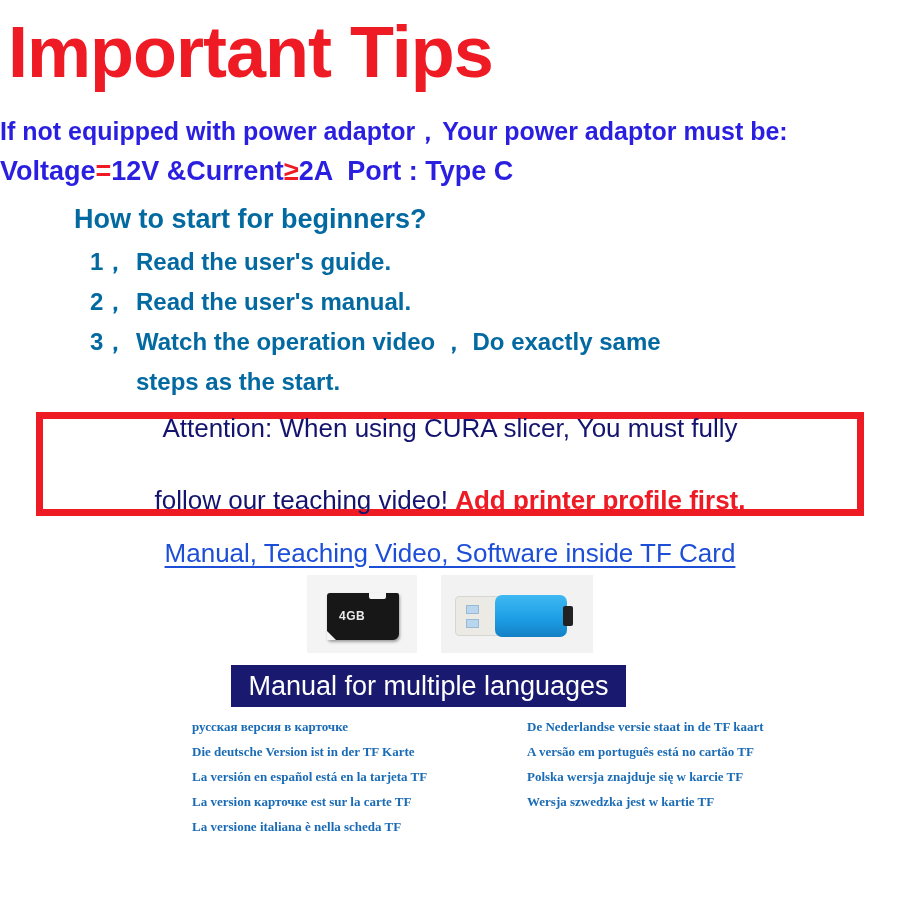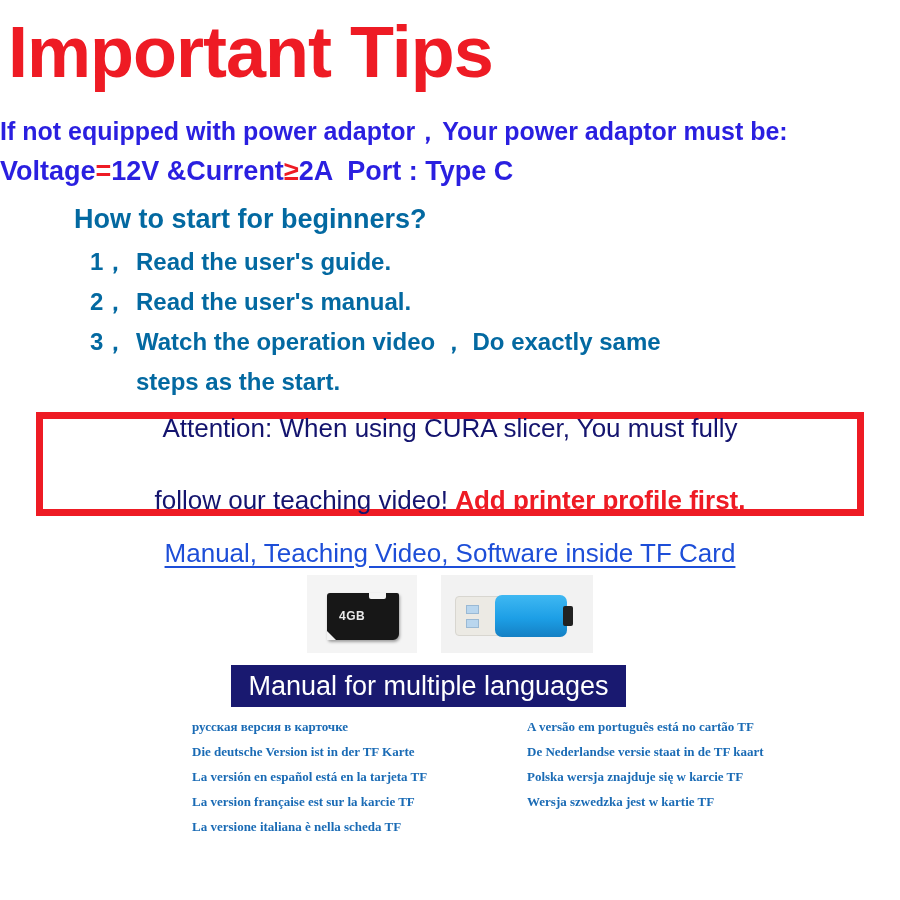--- a/index.html
+++ b/index.html
@@ -369,26 +369,26 @@
   <div class="lang-banner">
     <span class="lang-banner-text">Manual for multiple languages</span>
   </div>
 
   <div class="lang-cols">
 
     <div class="lang-col lang-col-left">
       <div class="lang-item">русская  версия в карточке</div>
       <div class="lang-item">Die deutsche Version ist in der TF Karte</div>
       <div class="lang-item">La versión en español está en la tarjeta TF</div>
-      <div class="lang-item">La version française est sur la karcie TF</div>
+      <div class="lang-item">La version карточке est sur la carte TF</div>
       <div class="lang-item">La versione italiana è nella scheda TF</div>
     </div>
 
     <div class="lang-col lang-col-right">
+      <div class="lang-item">De Nederlandse versie staat in de TF kaart</div>
       <div class="lang-item">A versão em português está no cartão TF</div>
-      <div class="lang-item">De Nederlandse versie staat in de TF kaart</div>
       <div class="lang-item">Polska wersja znajduje się w karcie TF</div>
       <div class="lang-item">Wersja szwedzka jest w kartie TF</div>
     </div>
 
   </div>
 
 </div>
 
 </body></html>

